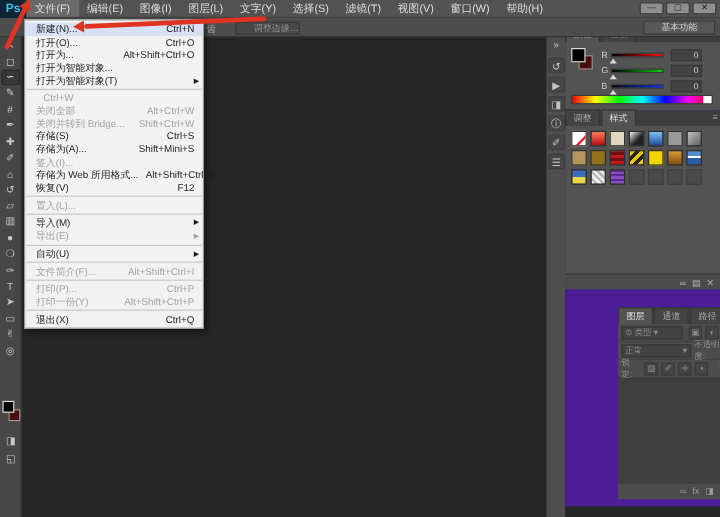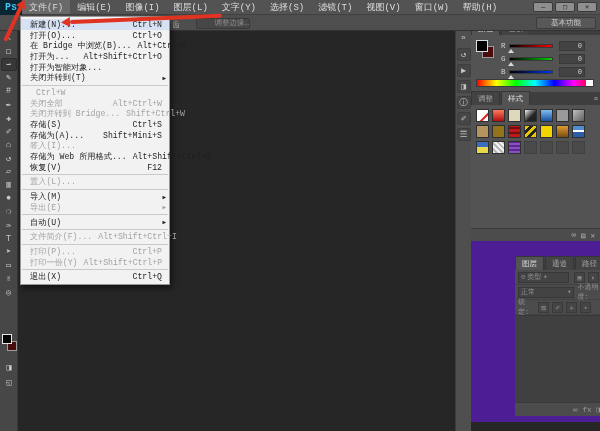--- a/index.html
+++ b/index.html
@@ -1,18 +1,18 @@
 <!DOCTYPE html>
 <html><head>
 <meta charset="utf-8">
 <style>
   * { margin:0; padding:0; box-sizing:border-box; }
   html,body { width:600px; height:431px; overflow:hidden; }
   body { font-family:"Liberation Sans","DejaVu Sans",sans-serif; background:#262626; position:relative; }
-  #app { position:absolute; inset:0;font-family:Liberation Mono, monospace; }
+  #app { position:absolute; inset:0; }
 
   
   .menubar { position:absolute; left:0; top:0; width:600px; height:15px; background:#535353; border-bottom:1px solid #414141; display:flex; align-items:center; z-index:10; }
   .ps-logo { width:22px; height:15px; background:#0b2633; color:#3fc1f2; font-weight:bold; font-size:10px; display:flex; align-items:center; justify-content:center; }
   .mb-items { display:flex; height:100%; align-items:center;text-align:right; }
   .mb-item { color:#dedede; font-size:9px; padding:0 7px; height:100%; display:flex; align-items:center; cursor:default; }
   .mb-item.open { background:#6a6a6a; }
   .win-controls { position:absolute; right:3px; top:2px; display:flex; gap:2px; }
   .win-btn { width:20px; height:10px; background:#8f8f8f; border:1px solid #3a3a3a; color:#1d1d1d; font-size:7px; line-height:8px; text-align:center; border-radius:2px; }
 
@@ -318,32 +318,28 @@
   <div class="filemenu" id="file-menu">
       <div class="mi hl">
         <span class="lab">新建(N)...</span>
         <span class="sc">Ctrl+N</span>
       </div>
       <div class="mi">
         <span class="lab">打开(O)...</span>
         <span class="sc">Ctrl+O</span>
       </div>
       <div class="mi">
-        <span class="lab">在 Bridge 中浏览(B)...</span>
-        <span class="sc">Alt+Ctrl+O</span>
-      </div>
-      <div class="mi">
         <span class="lab">打开为...</span>
         <span class="sc">Alt+Shift+Ctrl+O</span>
       </div>
       <div class="mi">
         <span class="lab">打开为智能对象...</span>
       </div>
       <div class="mi">
-        <span class="lab">关闭并转到(T)</span>
+        <span class="lab">打开为智能对象(T)</span>
         <span class="sub">▶</span>
       </div>
       <div class="msep"></div>
       <div class="mi disabled">
         <span class="sc">Ctrl+W</span>
       </div>
       <div class="mi disabled">
         <span class="lab">关闭全部</span>
         <span class="sc">Alt+Ctrl+W</span>
       </div>

